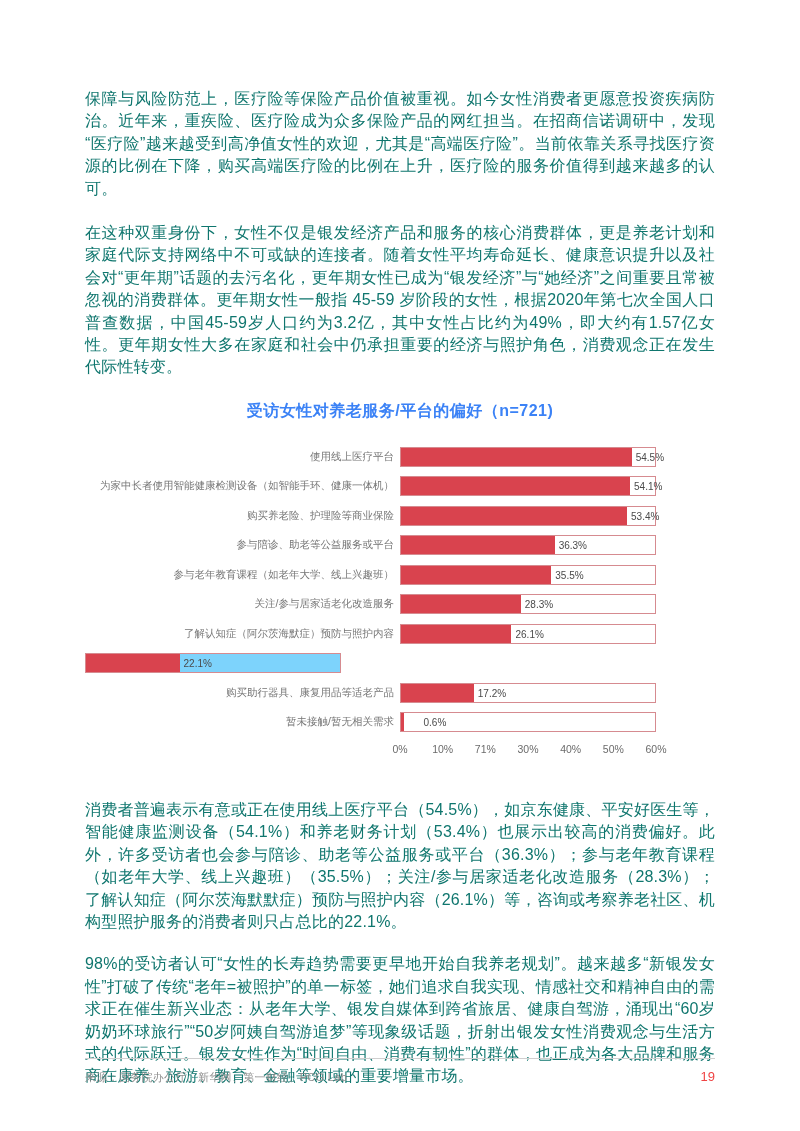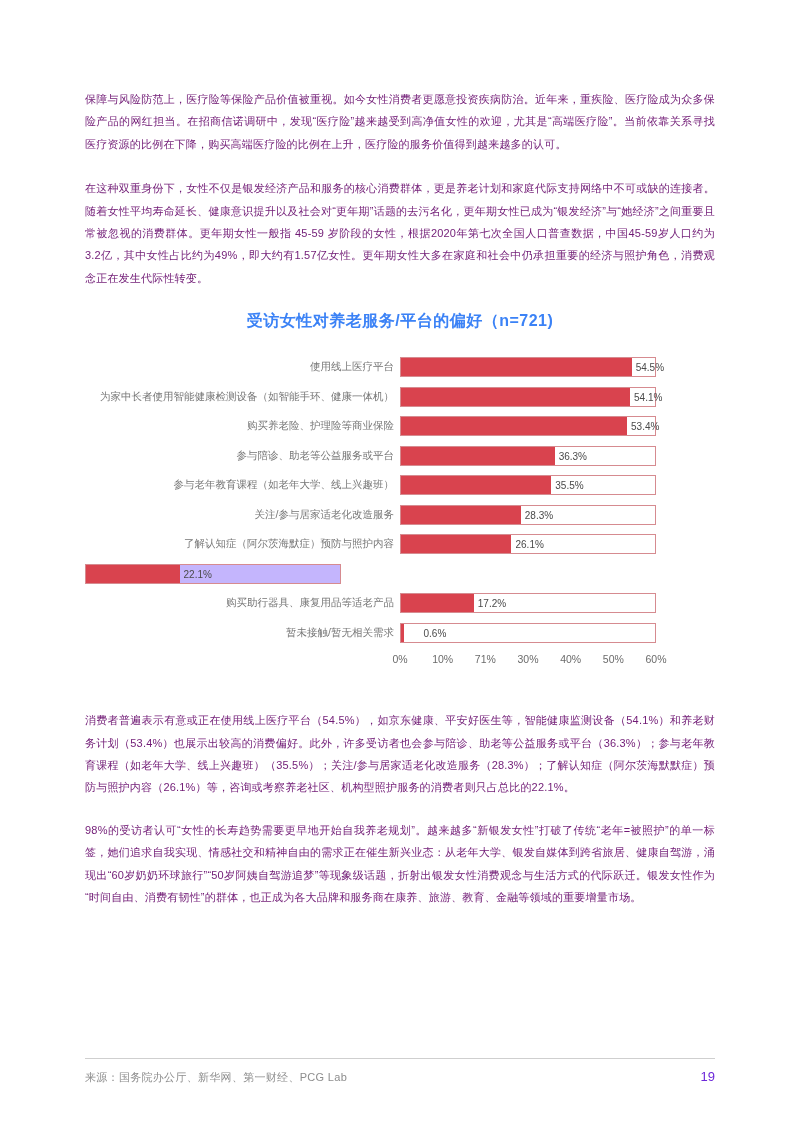--- a/index.html
+++ b/index.html
@@ -13,23 +13,23 @@
     height: 1131px;
     margin: 0 auto;
     background: #ffffff;
     font-family: "Liberation Sans", "DejaVu Sans", sans-serif;
     box-sizing: border-box;
     padding: 88px 85px 0 85px;
   }
   .content { width: 630px; }
 
   .para {
-    font-size: 11px;
+    font-size: 16px;
     line-height: 22.4px;
-    color: #701a75;
+    color: #0f766e;
     text-align: justify;
     margin: 0 0 22px 0;
     letter-spacing: 0.2px;
   }
 
   .chart-wrap { margin-top: 16px; }
   .chart-title {
     text-align: center;
     font-size: 16px;
     font-weight: 600;
@@ -109,21 +109,21 @@
     justify-content: space-between;
     align-items: baseline;
   }
   .footer-source {
     font-size: 11px;
     color: #8d8d8d;
     letter-spacing: 0.3px;
   }
   .footer-page {
     font-size: 13px;
-    color: #6d28d9;
+    color: #ef4444;
   }
 </style>
 </head>
 <body>
 
 <div class="page">
   <div class="content">
 
     <div>
         <p class="para">保障与风险防范上，医疗险等保险产品价值被重视。如今女性消费者更愿意投资疾病防治。近年来，重疾险、医疗险成为众多保险产品的网红担当。在招商信诺调研中，发现“医疗险”越来越受到高净值女性的欢迎，尤其是“高端医疗险”。当前依靠关系寻找医疗资源的比例在下降，购买高端医疗险的比例在上升，医疗险的服务价值得到越来越多的认可。</p>
@@ -176,21 +176,21 @@
             </div>
           </div>
           <div class="chart-row">
             <div class="bar-label">了解认知症（阿尔茨海默症）预防与照护内容</div>
             <div class="bar-track" style="border-color: rgb(214, 139, 144); background: rgb(255, 255, 255);">
               <div class="bar-fill" style="width: 43.5%; background: rgb(217, 67, 78);"></div>
               <span class="bar-value" style="left: calc(43.5% + 4px);">26.1%</span>
             </div>
           </div>
           <div class="chart-row">
-            <div class="bar-track" style="border-color: rgb(214, 139, 144); background: #c4b5fd;">
+            <div class="bar-track" style="border-color: rgb(214, 139, 144); background: #7dd3fc;">
               <div class="bar-fill" style="width: 36.8333%; background: rgb(217, 67, 78);"></div>
               <span class="bar-value" style="left: calc(36.8333% + 4px);">22.1%</span>
             </div>
           </div>
           <div class="chart-row">
             <div class="bar-label">购买助行器具、康复用品等适老产品</div>
             <div class="bar-track" style="border-color: rgb(214, 139, 144); background: rgb(255, 255, 255);">
               <div class="bar-fill" style="width: 28.6667%; background: rgb(217, 67, 78);"></div>
               <span class="bar-value" style="left: calc(28.6667% + 4px);">17.2%</span>
             </div>

